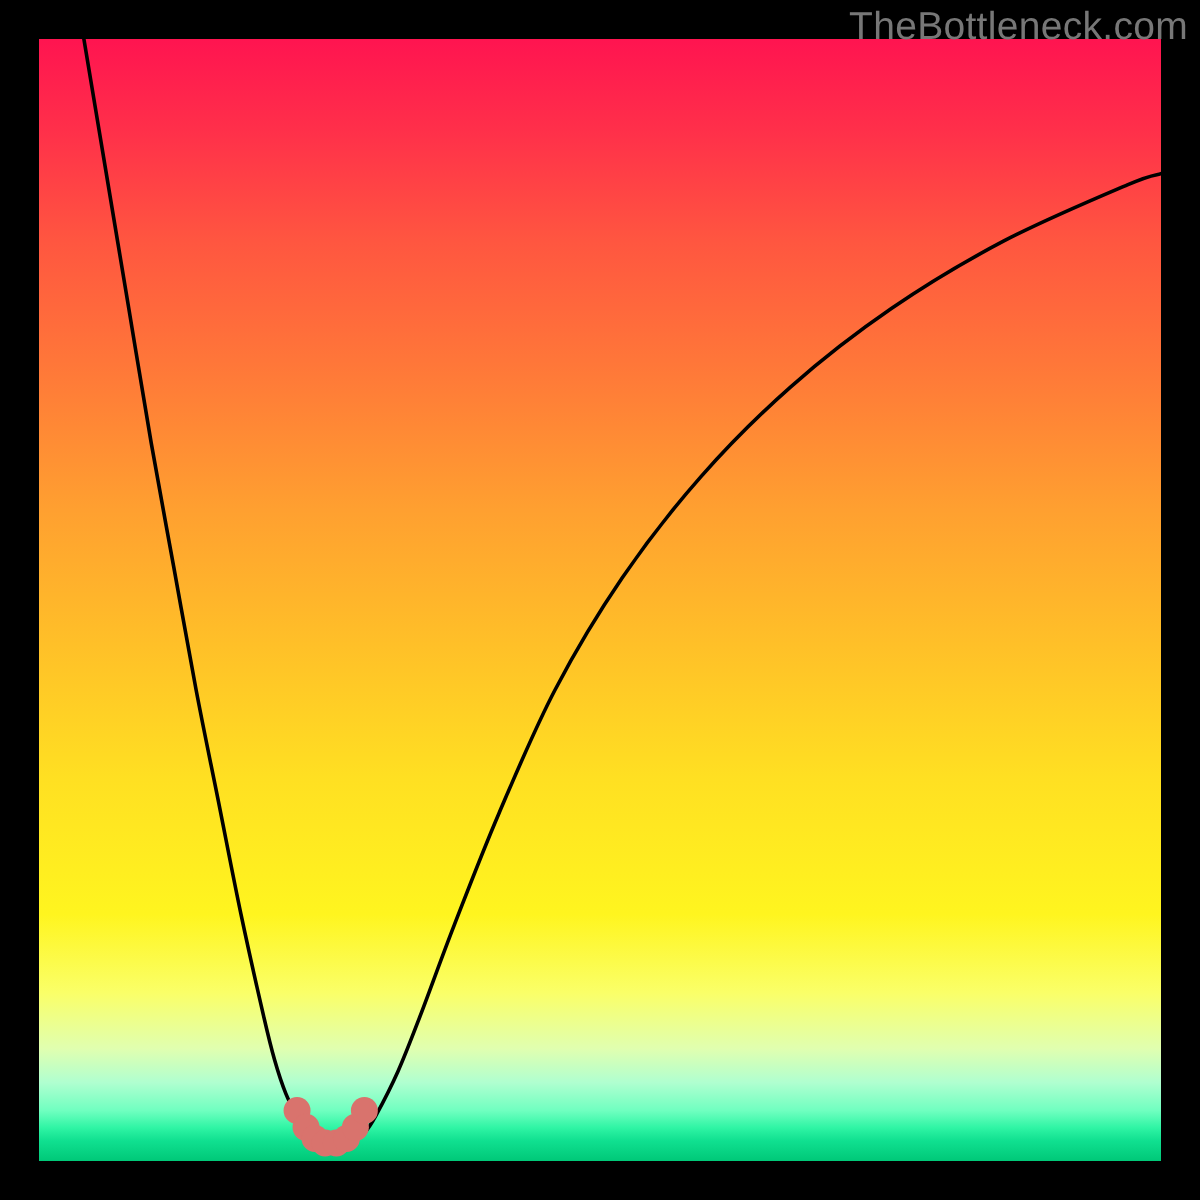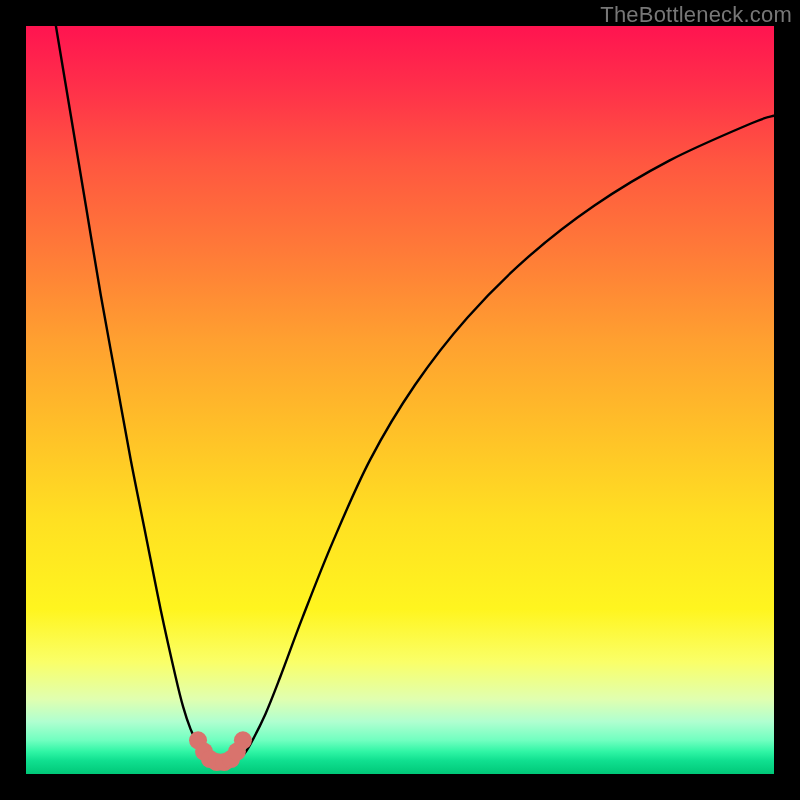--- a/index.html
+++ b/index.html
@@ -32,21 +32,21 @@
       #30f5a5 97%,
       #10e090 98.2%,
       #00c878 100%
     );
   }
   .watermark {
     position: absolute;
     top: 2px;
     right: 8px;
     font-family: Arial, Helvetica, sans-serif;
-    font-size: 22px;
+    font-size: 26px;
     color: #777;
     letter-spacing: 0.2px;
     font-weight: 500;
   }
   svg.curve {
     position: absolute;
     left: 0;
     top: 0;
     width: 748px;
     height: 748px;

